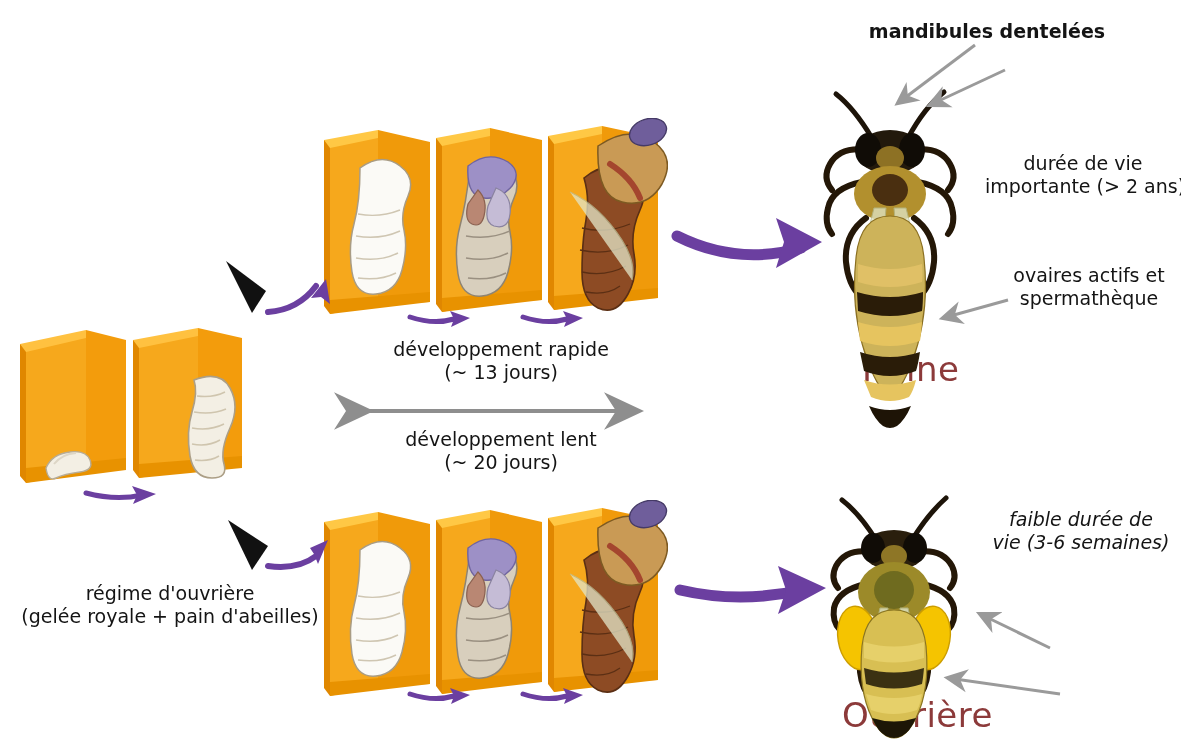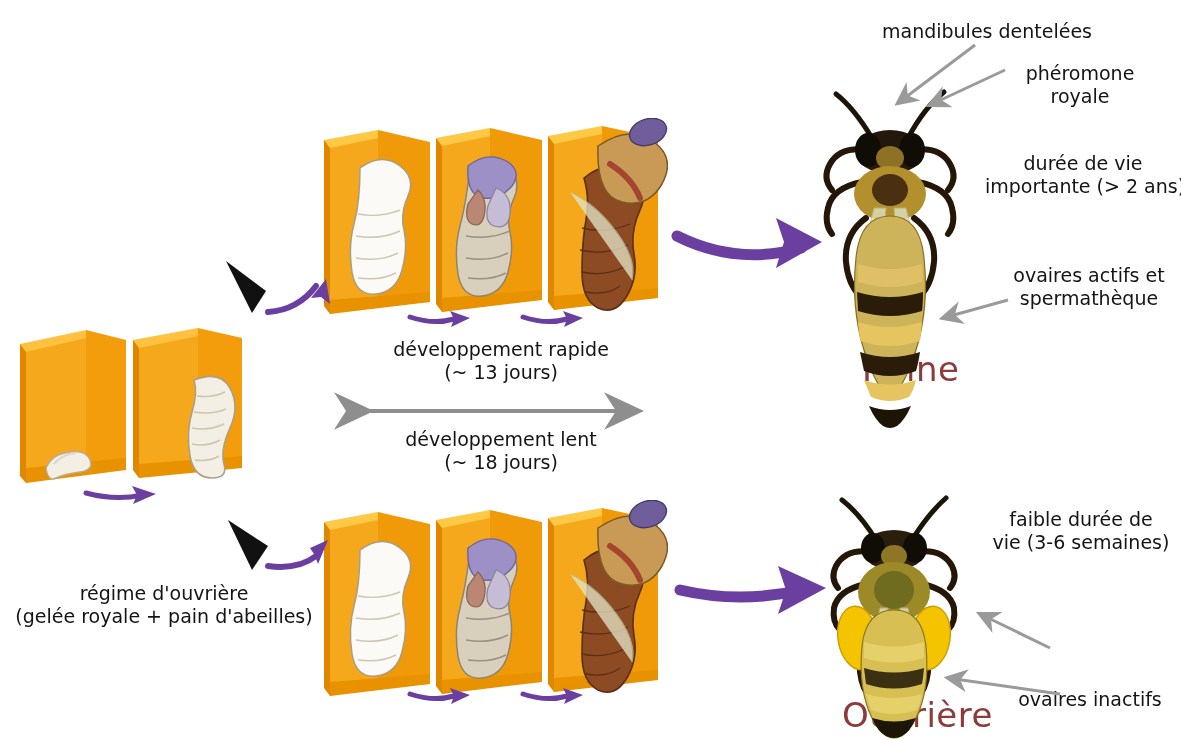--- a/index.html
+++ b/index.html
@@ -334,43 +334,40 @@
       <line x1="1008" y1="300" x2="943" y2="318" marker-end="url(#grayhead)"></line>
     </g>
 
     <g stroke="#9a9a9a" stroke-width="3" fill="none">
       <line x1="1050" y1="648" x2="980" y2="614" marker-end="url(#grayhead)"></line>
       <line x1="1060" y1="694" x2="948" y2="678" marker-end="url(#grayhead)"></line>
     </g>
   </svg>
 
 
-  <div class="lbl" style="left:0px; top:582px; width:328px;">régime d'ouvrière
+  <div class="lbl" style="left:0px; top:582px; width:328px;padding-left:6px;">régime d'ouvrière
 (gelée royale + pain d'abeilles)</div>
 
   <div class="lbl" style="left:370px; top:338px; width:262px;">développement rapide
 (~ 13 jours)</div>
 
   <div class="lbl" style="left:370px; top:428px; width:262px;">développement lent
-(~ 18 jours)</div>
-
-  <div class="lbl" style="left:862px; top:20px; width:250px;">mandibules dentelées</div>
-
-  <div class="lbl" style="left:1000px; top:62px; width:160px;">phéromone
-royale</div>
+(~ 20 jours)</div>
+
+  <div class="lbl" style="left:862px; top:20px; width:250px;font-weight:bold;">mandibules dentelées</div>
+
 
   <div class="lbl" style="left:985px; top:140px; width:196px;margin-top:12px;">durée de vie
 importante (&gt; 2 ans)</div>
 
   <div class="lbl" style="left:1000px; top:264px; width:178px;">ovaires actifs et
 spermathèque</div>
 
   <div class="caste-name" style="left:862px; top:349px;">Reine</div>
 
-  <div class="lbl" style="left:982px; top:508px; width:198px;">faible durée de
+  <div class="lbl" style="left:982px; top:508px; width:198px;font-style:italic;">faible durée de
 vie (3-6 semaines)</div>
 
 
-  <div class="lbl" style="left:1000px; top:688px; width:180px;">ovaires inactifs</div>
 
   <div class="caste-name" style="left:842px; top:695px;">Ouvrière</div>
 
 </div>
 
 </body></html>

